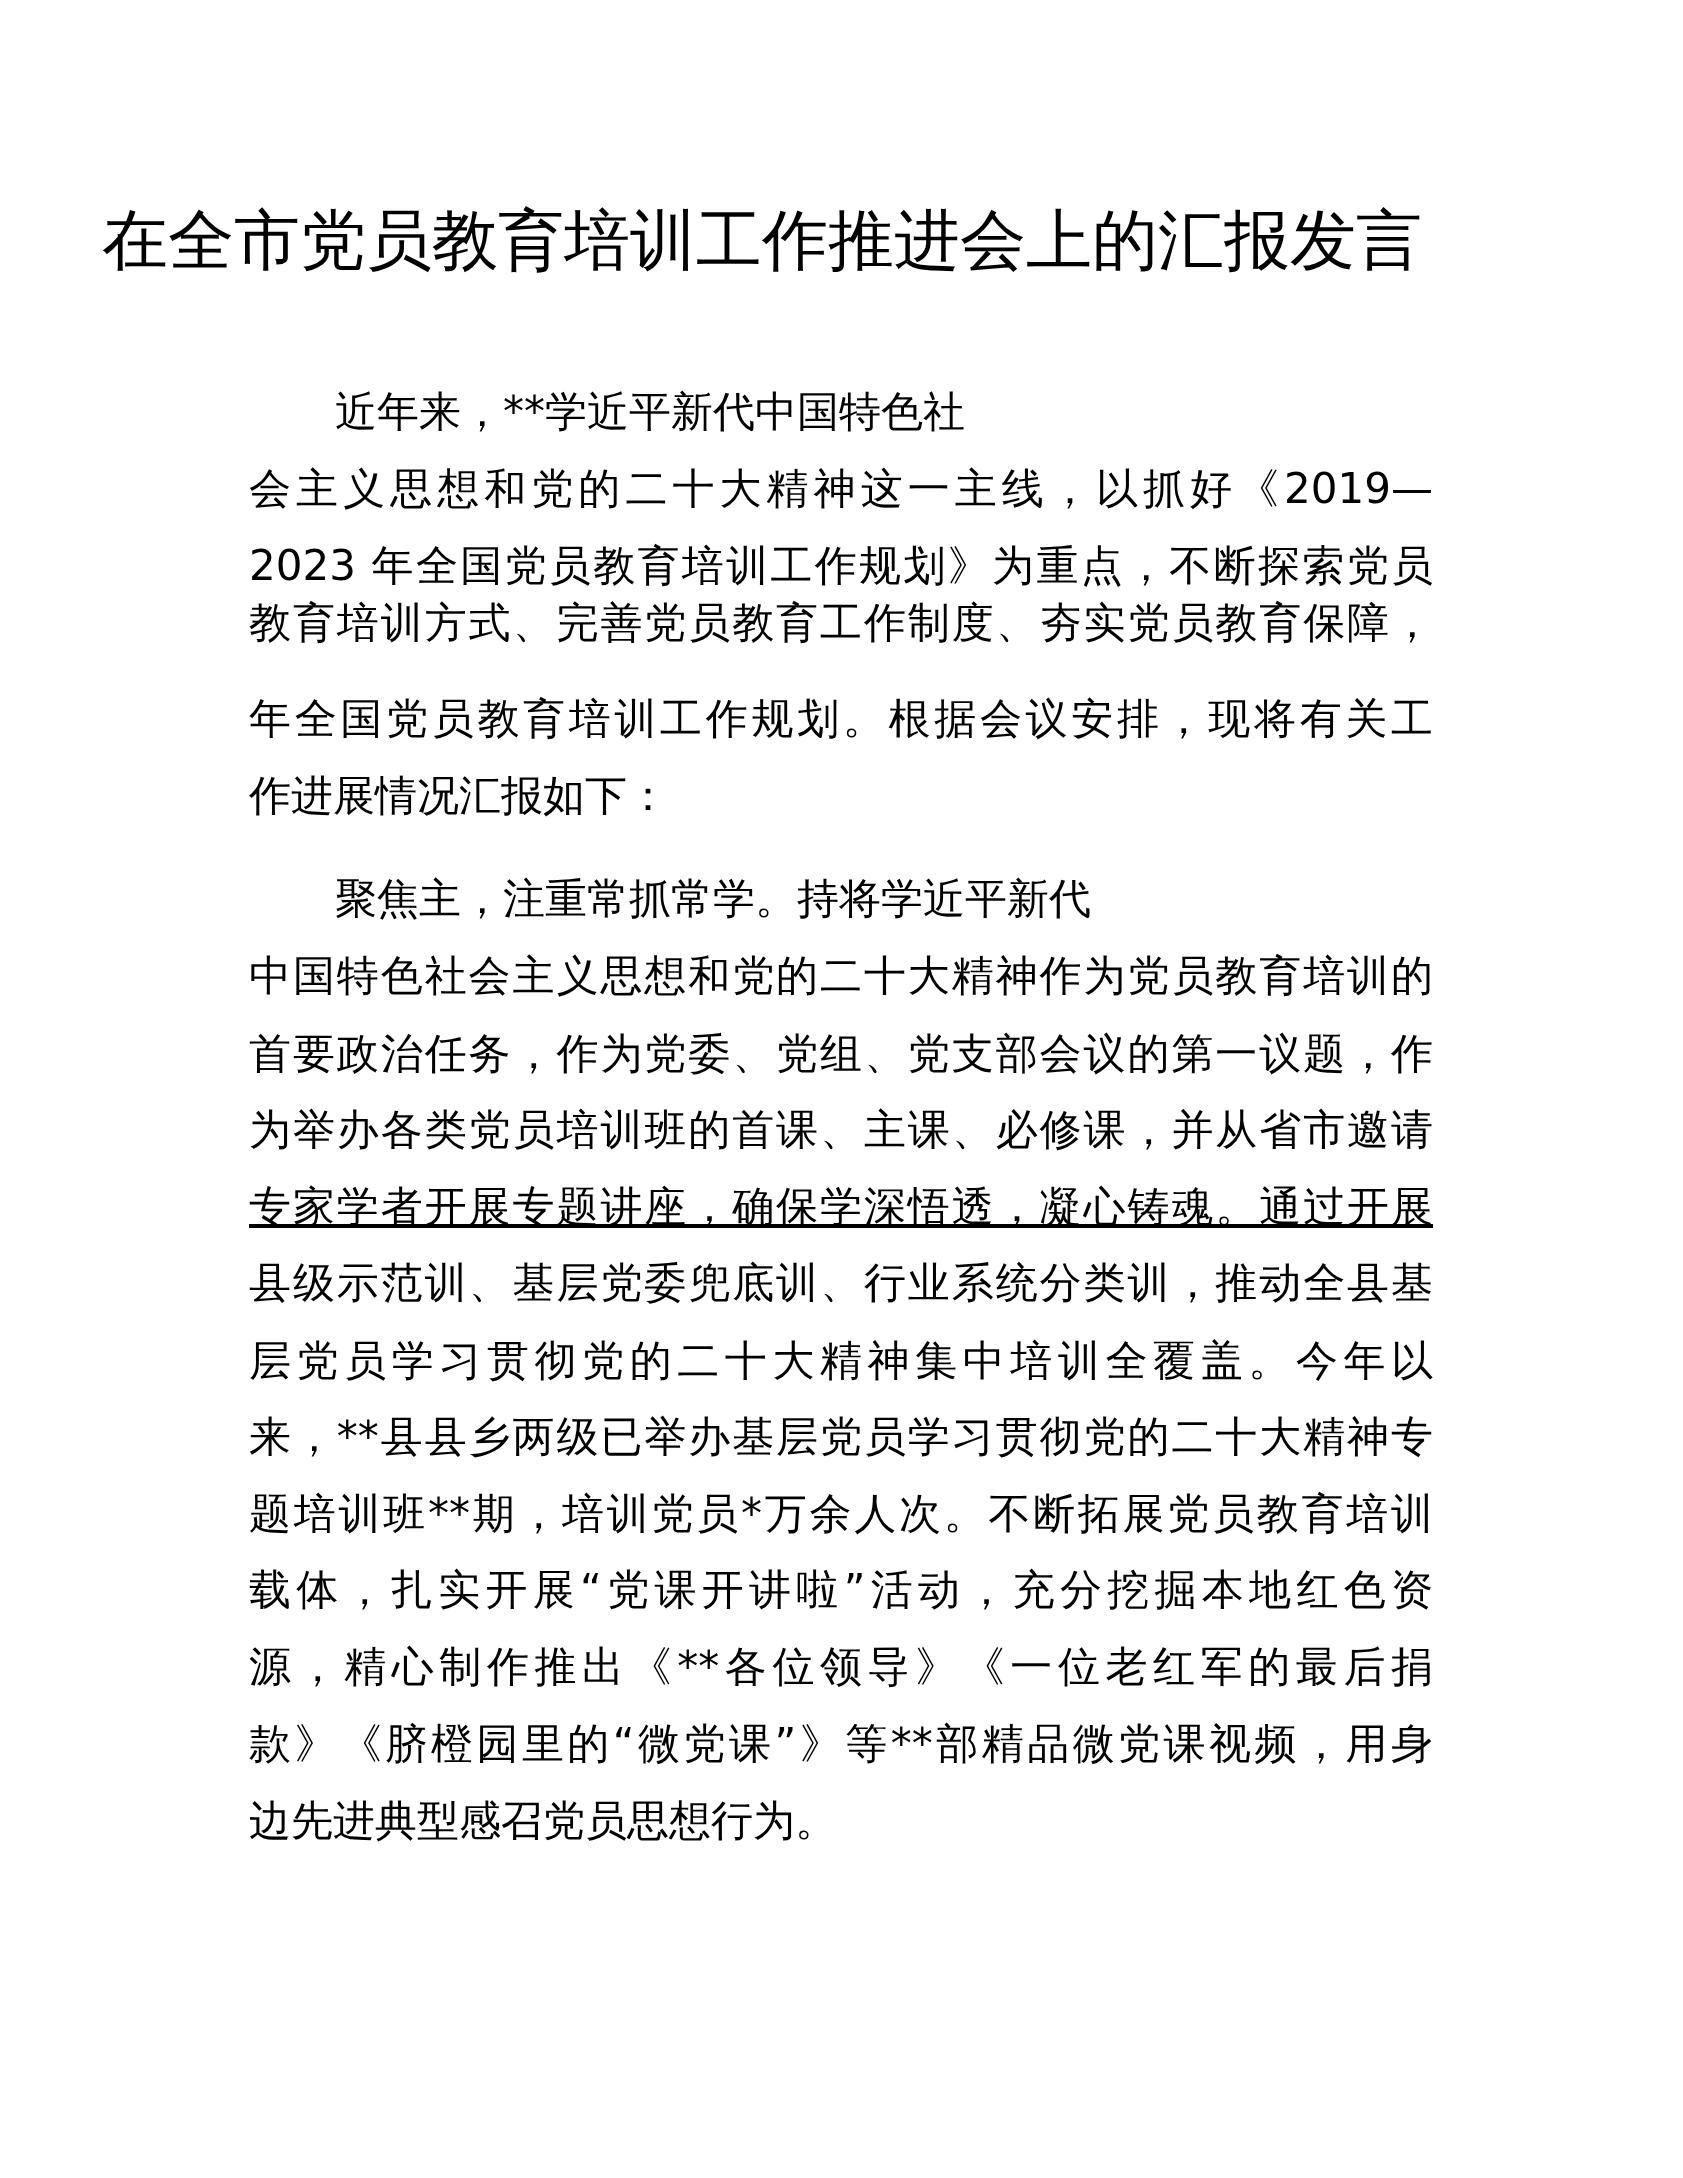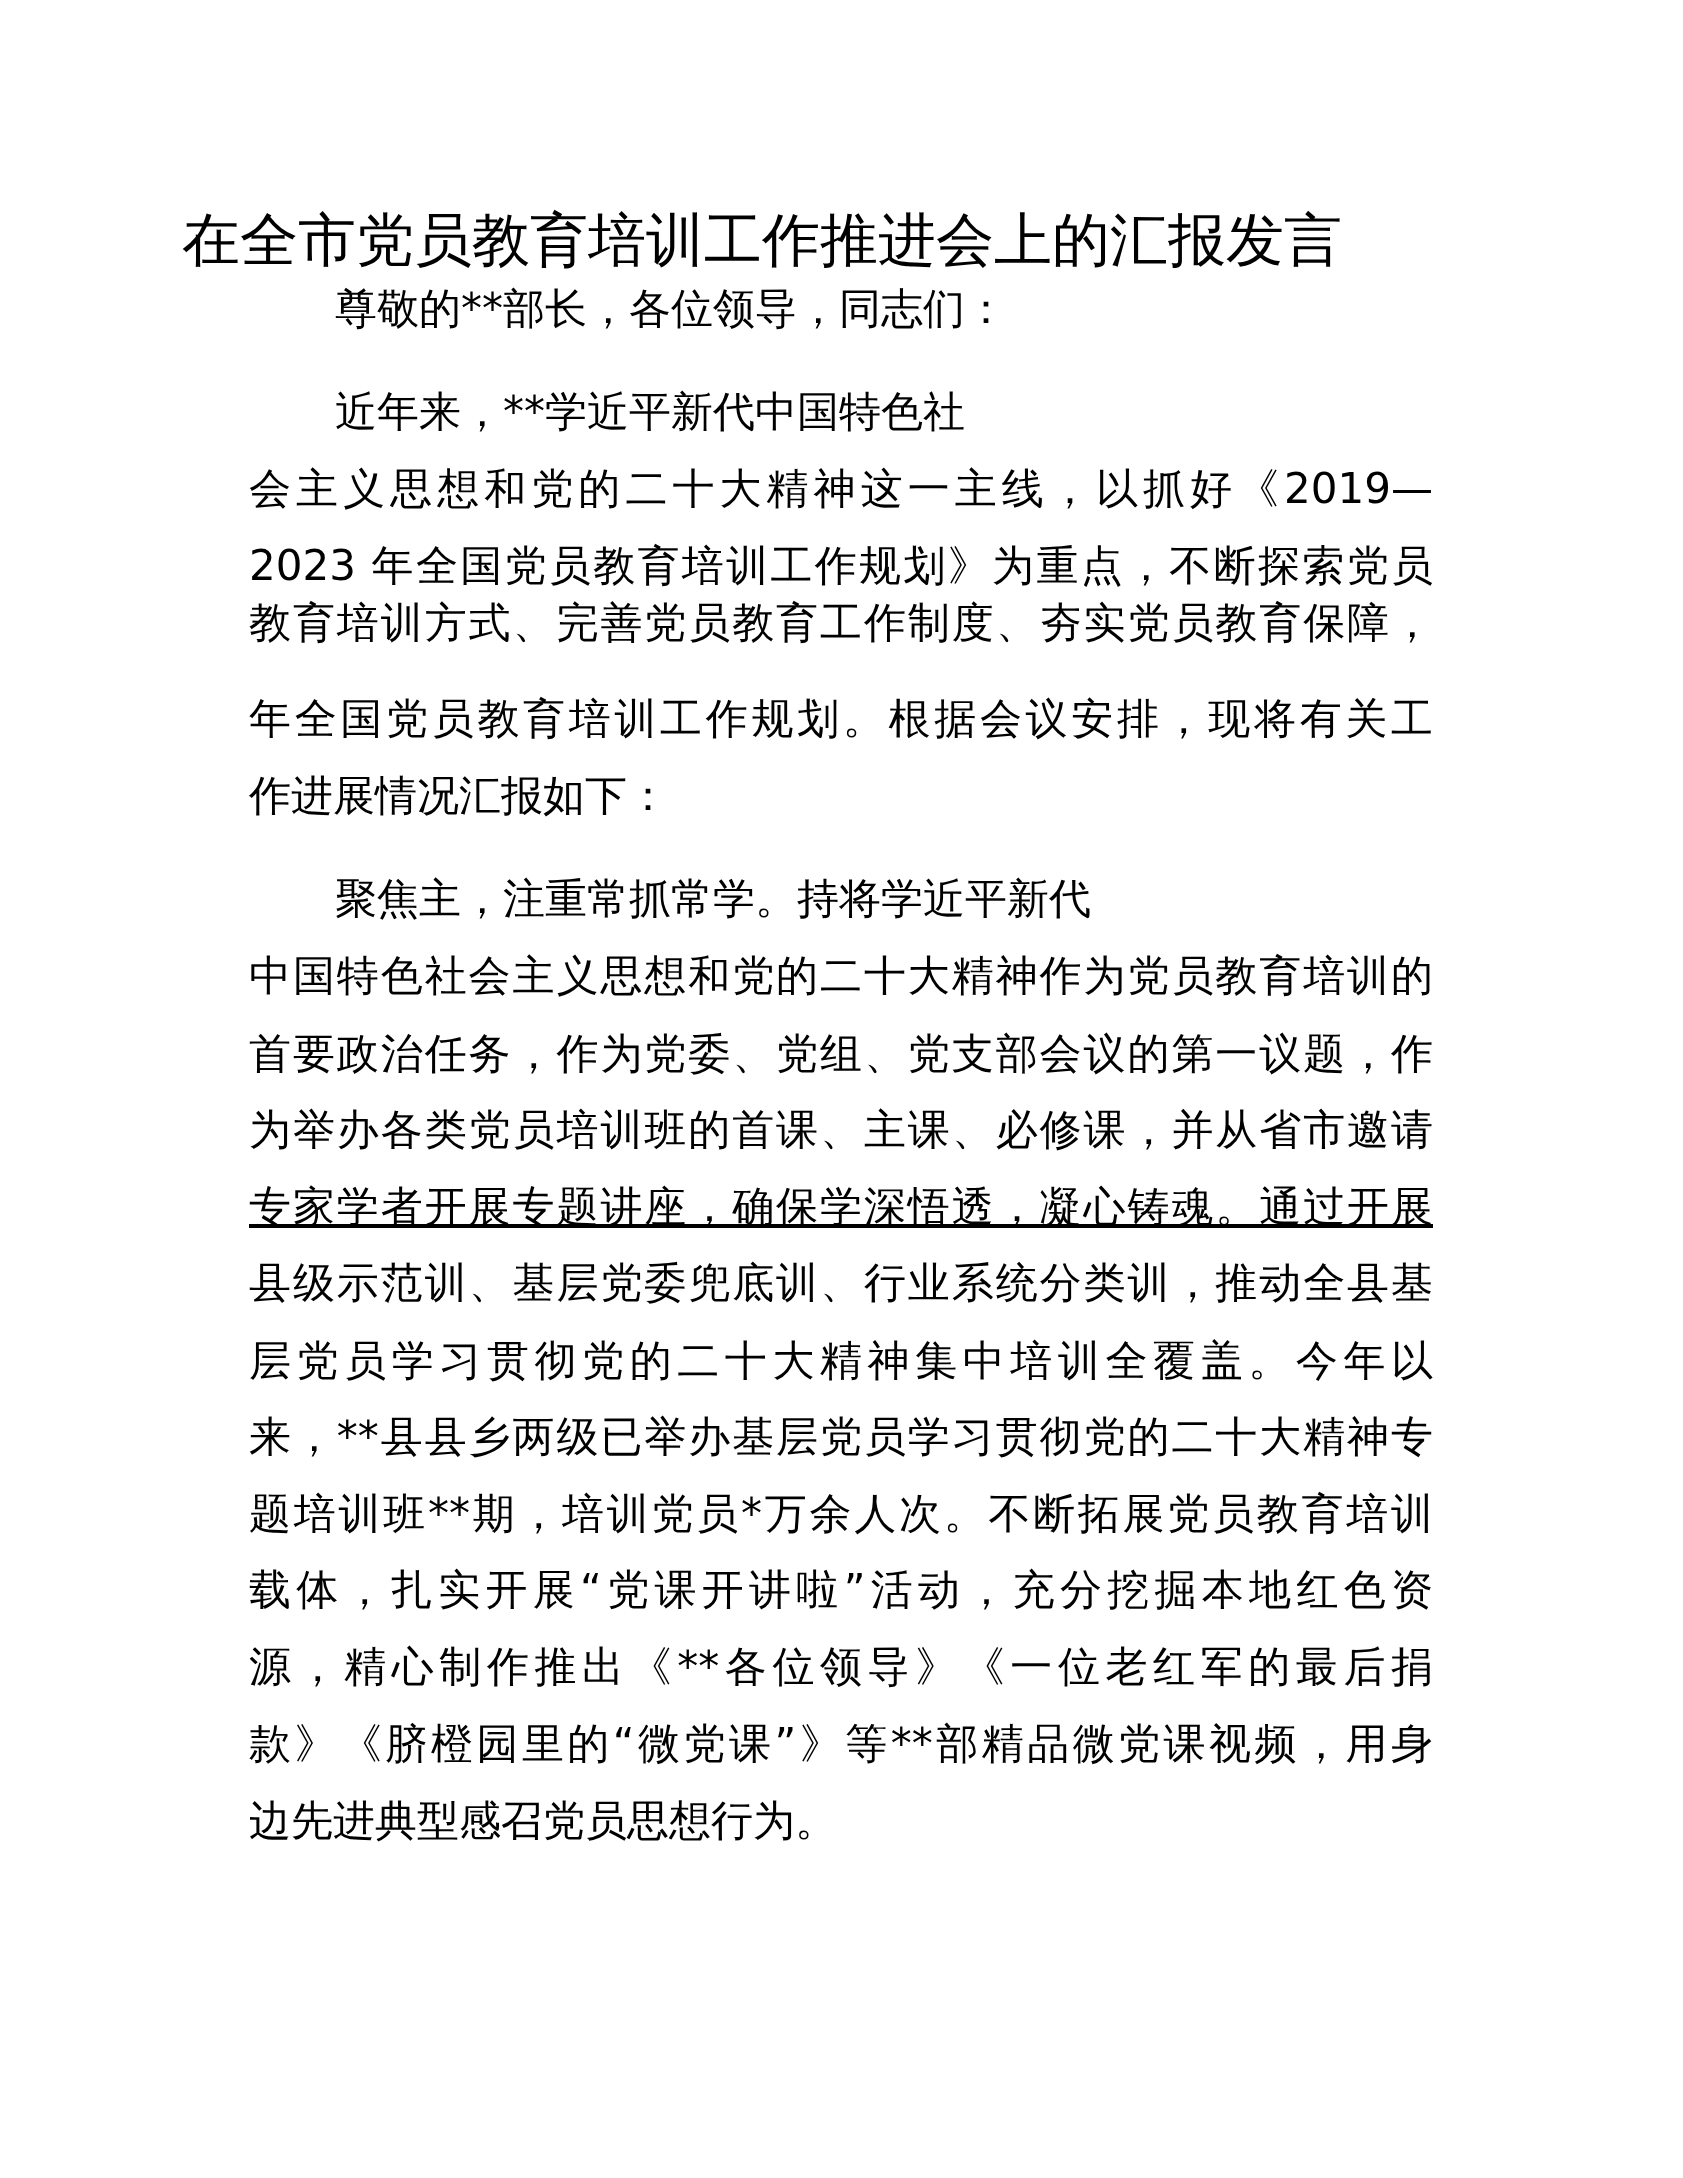--- a/index.html
+++ b/index.html
@@ -22,21 +22,21 @@
       width: 1683px;
       height: 2178px;
       background: #ffffff;
     }
     .title {
       position: absolute;
       left: 0;
       top: 206px;
       width: 1524px;
       text-align: center;
-      font-size: 58px;
+      font-size: 66px;
       line-height: 69px;
       letter-spacing: 0px;
       white-space: nowrap;
       font-weight: normal;
       margin: 0;
     }
     .line {
       position: absolute;
       left: 249px;
       font-size: 42px;
@@ -53,21 +53,20 @@
       text-align-last: justify;
     }
   </style>
 </head>
 <body>
 
 <div class="page">
 
   <h1 class="title">在全市党员教育培训工作推进会上的汇报发言</h1>
 
-  <p class="line indent" style="top:281px;">尊敬的**部长，各位领导，同志们：</p>
 
   <div>
     <p class="line indent" style="top:384px;">近年来，**学近平新代中国特色社</p>
     <p class="line justify" style="top:461px;">会主义思想和党的二十大精神这一主线，以抓好《2019—</p>
     <p class="line justify" style="top:538px;">2023 年全国党员教育培训工作规划》为重点，不断探索党员</p>
     <p class="line justify" style="top:595px;">教育培训方式、完善党员教育工作制度、夯实党员教育保障，</p>
     <p class="line justify" style="top:691px;">年全国党员教育培训工作规划。根据会议安排，现将有关工</p>
     <p class="line" style="top:768px;">作进展情况汇报如下：</p>
   </div>
 

